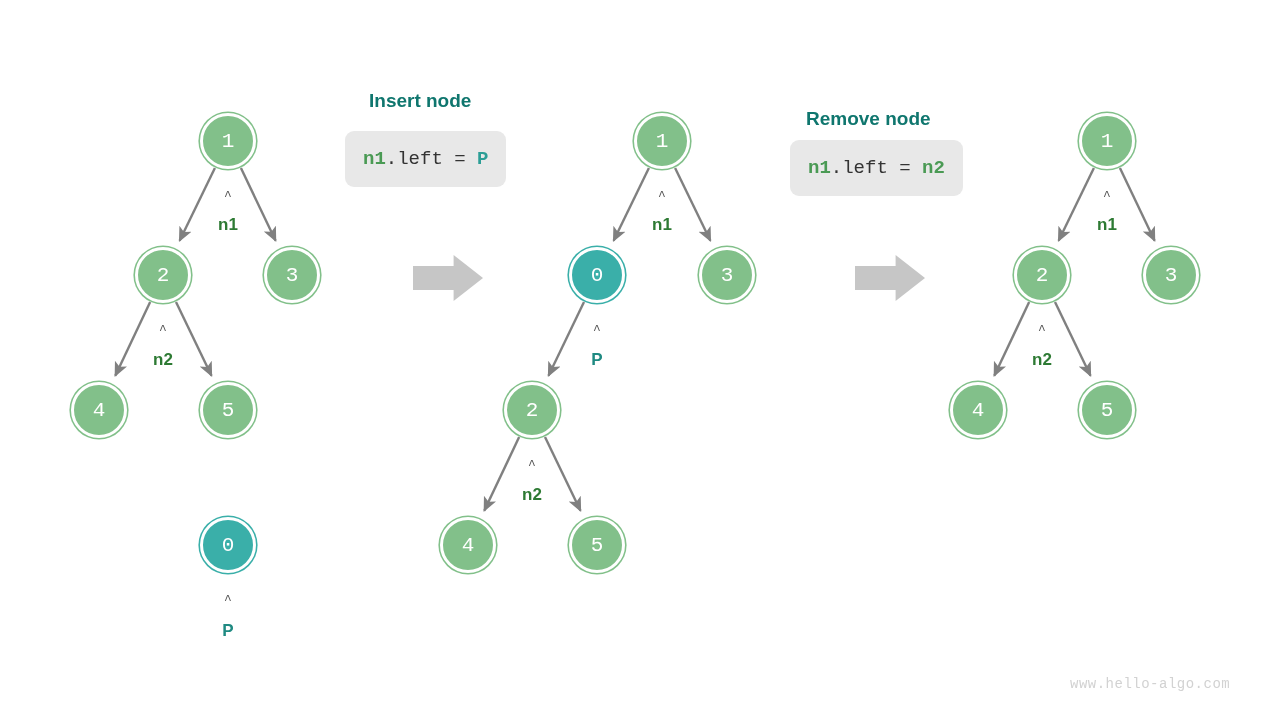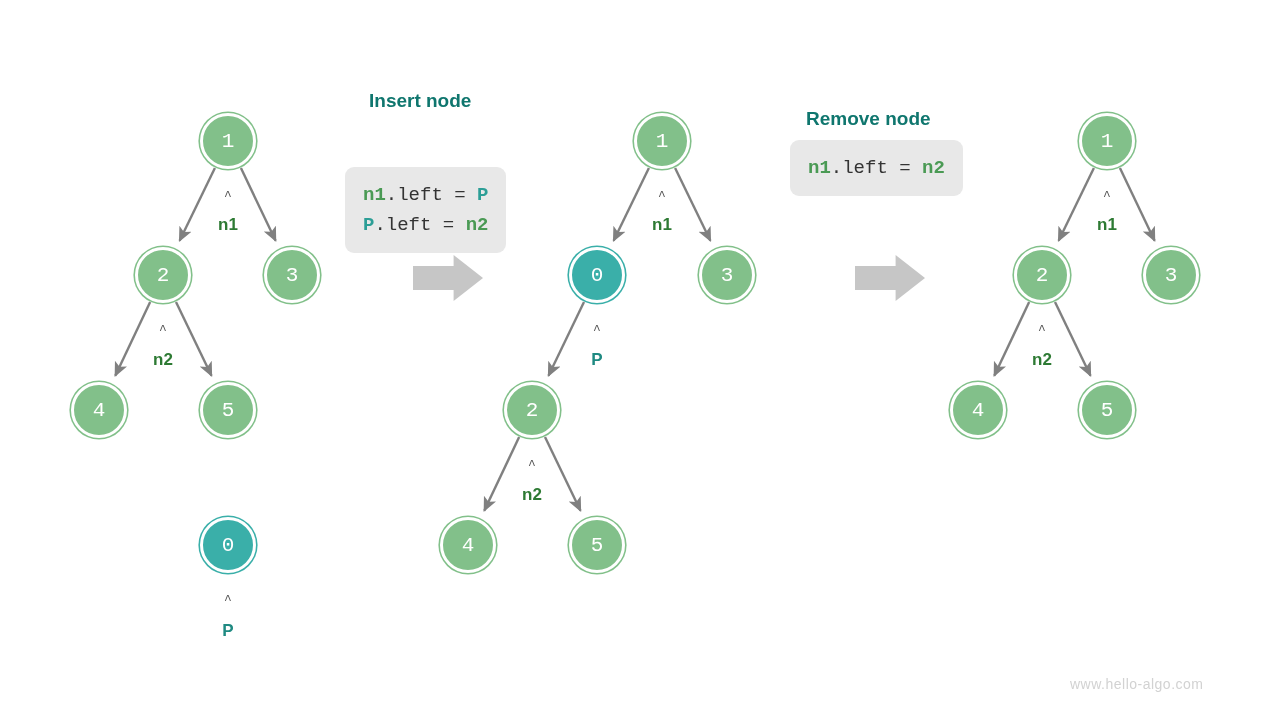--- a/index.html
+++ b/index.html
@@ -82,21 +82,21 @@
     font-family: "Liberation Sans", sans-serif;
     font-size: 17px;
     font-weight: bold;
     line-height: 1;
     white-space: nowrap;
   }
   .ptr-label.green { color: #2d7a33; }
   .ptr-label.teal  { color: #1f8a82; }
   .watermark {
     position: absolute;
-    font-family: Liberation Sans, sans-serif;
+    font-family: Liberation Mono, monospace;
     font-size: 14px;
     color: #d2d2d2;
     letter-spacing: 0.5px;
     white-space: nowrap;
   }
 </style>
 </head>
 <body>
 
 <div id="canvas">
@@ -135,23 +135,22 @@
       <div class="node green" style="left: 71px; top: 382px;">4</div>
       <div class="node green" style="left: 200px; top: 382px;">5</div>
       <div class="node teal" style="left: 200px; top: 517px;">0</div>
       <div class="ptr-caret" style="left: 228px; top: 190px; transform: translate(-50%, 0px);">^</div>
       <div class="ptr-label green" style="left: 228px; top: 216px; transform: translate(-50%, 0px);">n1</div>
       <div class="ptr-caret" style="left: 163px; top: 324px; transform: translate(-50%, 0px);">^</div>
       <div class="ptr-label green" style="left: 163px; top: 351px; transform: translate(-50%, 0px);">n2</div>
       <div class="ptr-caret" style="left: 228px; top: 594px; transform: translate(-50%, 0px);">^</div>
       <div class="ptr-label teal" style="left: 228px; top: 622px; transform: translate(-50%, 0px);">P</div>
       <div class="panel-title" style="left: 369px; top: 90px;">Insert node</div>
-      <div class="code-box" style="left: 345px; top: 131px; margin-top: 36px;">
+      <div class="code-box" style="left: 345px; top: 131px;">
         <div class="code-line"><span class="tok-green">n1</span><span class="tok-plain">.left = </span><span class="tok-teal">P</span></div>
-        <div class="code-line"><span class="tok-teal">P</span><span class="tok-plain">.left = </span><span class="tok-green">n2</span></div>
       </div>
       <div class="node green" style="left: 634px; top: 113px;">1</div>
       <div class="node teal" style="left: 569px; top: 247px;">0</div>
       <div class="node green" style="left: 699px; top: 247px;">3</div>
       <div class="node green" style="left: 504px; top: 382px;">2</div>
       <div class="node green" style="left: 440px; top: 517px;">4</div>
       <div class="node green" style="left: 569px; top: 517px;">5</div>
       <div class="ptr-caret" style="left: 662px; top: 190px; transform: translate(-50%, 0px);">^</div>
       <div class="ptr-label green" style="left: 662px; top: 216px; transform: translate(-50%, 0px);">n1</div>
       <div class="ptr-caret" style="left: 597px; top: 324px; transform: translate(-50%, 0px);">^</div>

